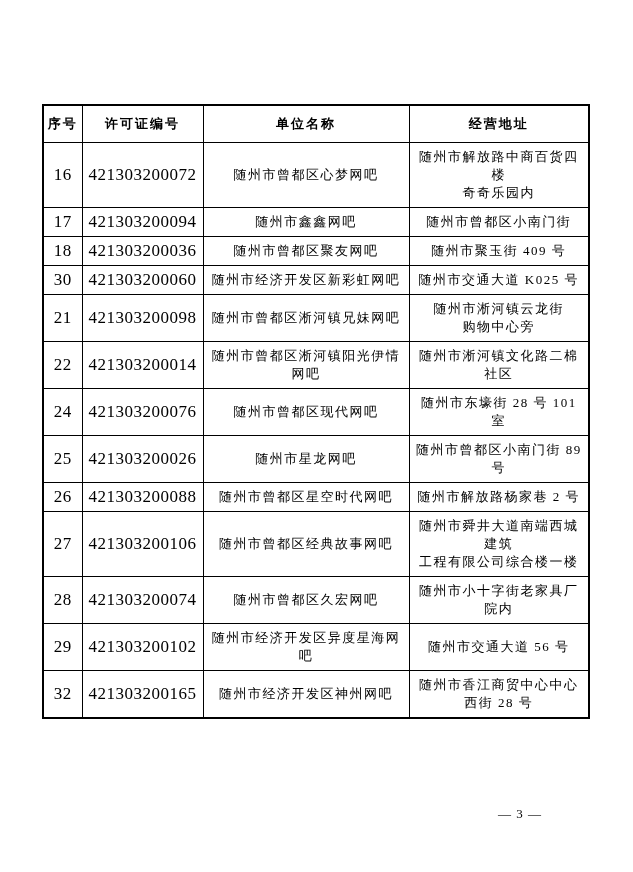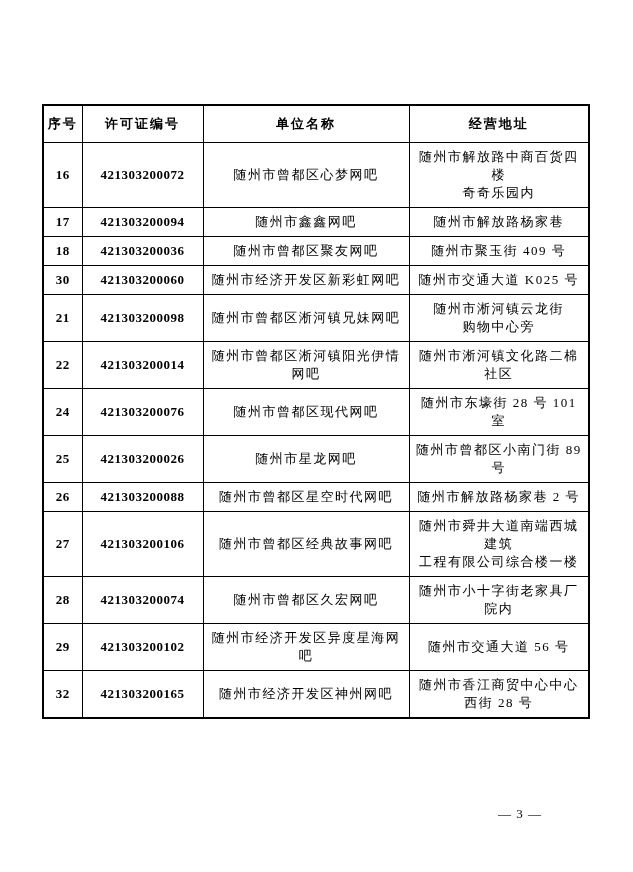--- a/index.html
+++ b/index.html
@@ -44,22 +44,21 @@
     letter-spacing: 2px;
     padding: 9px 3px;
     font-size: 13px;
   }
   .license-table td.cjk {
     letter-spacing: 1.5px;
     white-space: pre-line;
   }
   .license-table td.num {
     letter-spacing: 0.5px;
-    font-size: 13px;
-    font-weight: bold;
+    font-size: 17px;
   }
   .page-number {
     position: absolute;
     left: 498px;
     top: 806px;
     font-size: 13px;
     letter-spacing: 1px;
     white-space: nowrap;
   }
 </style>
@@ -89,21 +88,21 @@
       <td class="num">421303200072</td>
       <td class="cjk">随州市曾都区心梦网吧</td>
       <td class="cjk">随州市解放路中商百货四楼
 奇奇乐园内</td>
     </tr>
 
     <tr>
       <td class="num cjk-serial">17</td>
       <td class="num">421303200094</td>
       <td class="cjk">随州市鑫鑫网吧</td>
-      <td class="cjk">随州市解放路杨家巷</td>
+      <td class="cjk">随州市曾都区小南门街</td>
     </tr>
 
     <tr>
       <td class="num cjk-serial">18</td>
       <td class="num">421303200036</td>
       <td class="cjk">随州市曾都区聚友网吧</td>
       <td class="cjk">随州市聚玉街 409 号</td>
     </tr>
 
 

